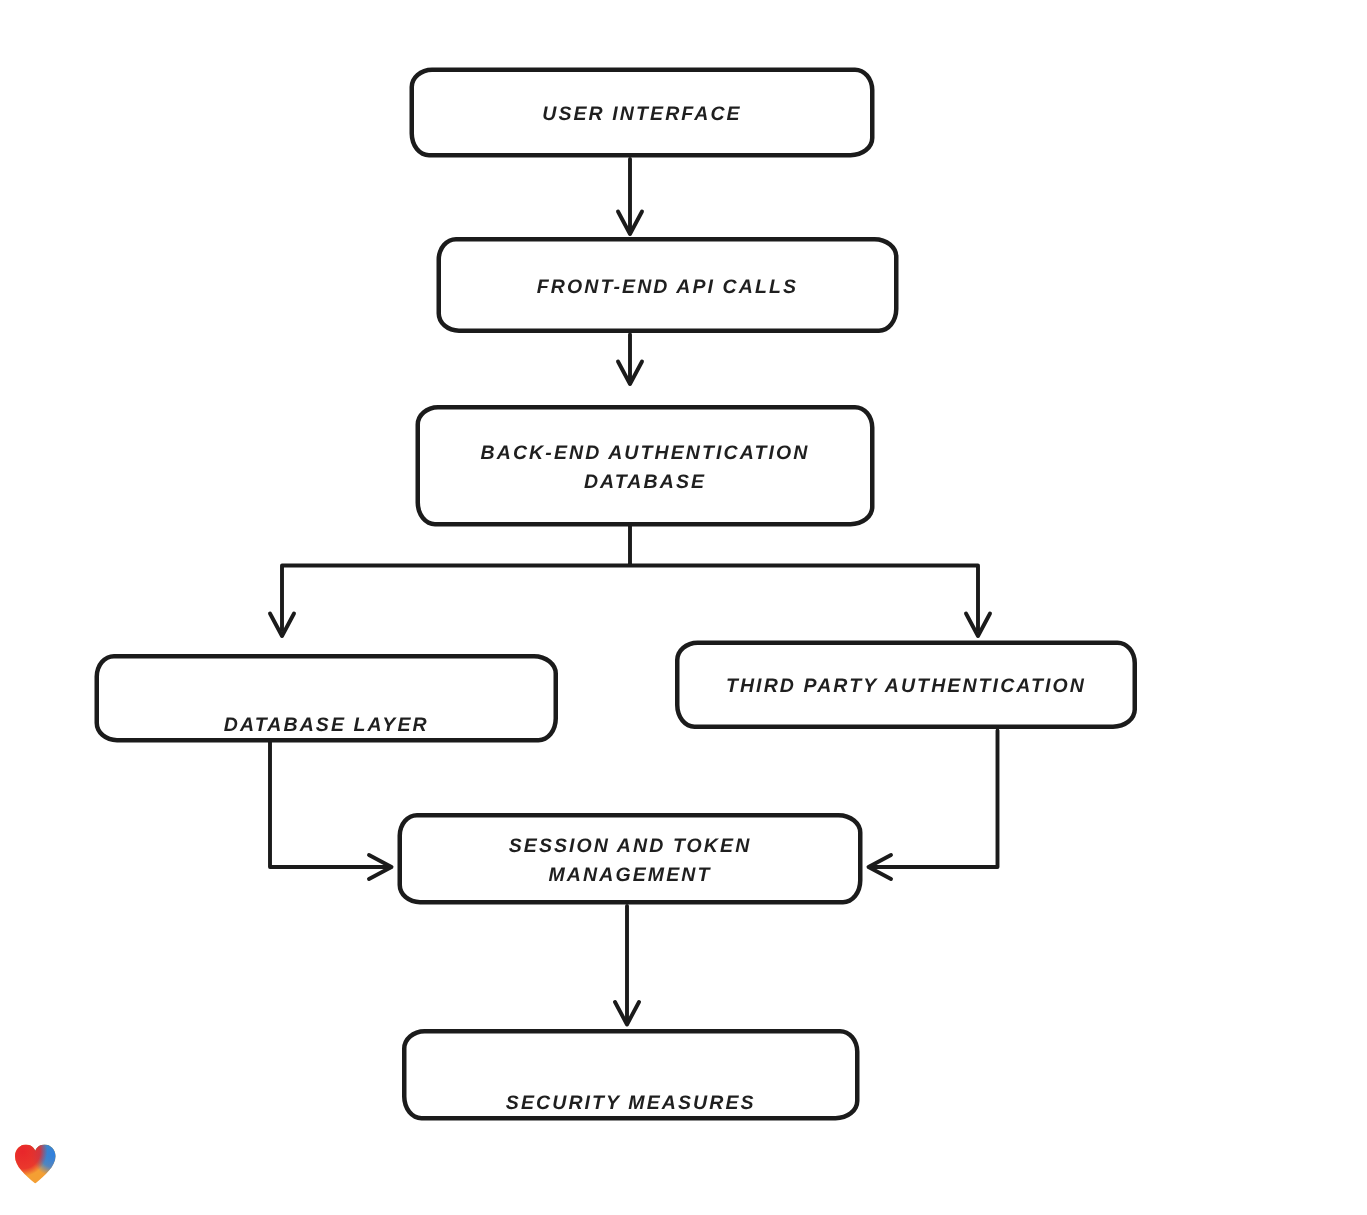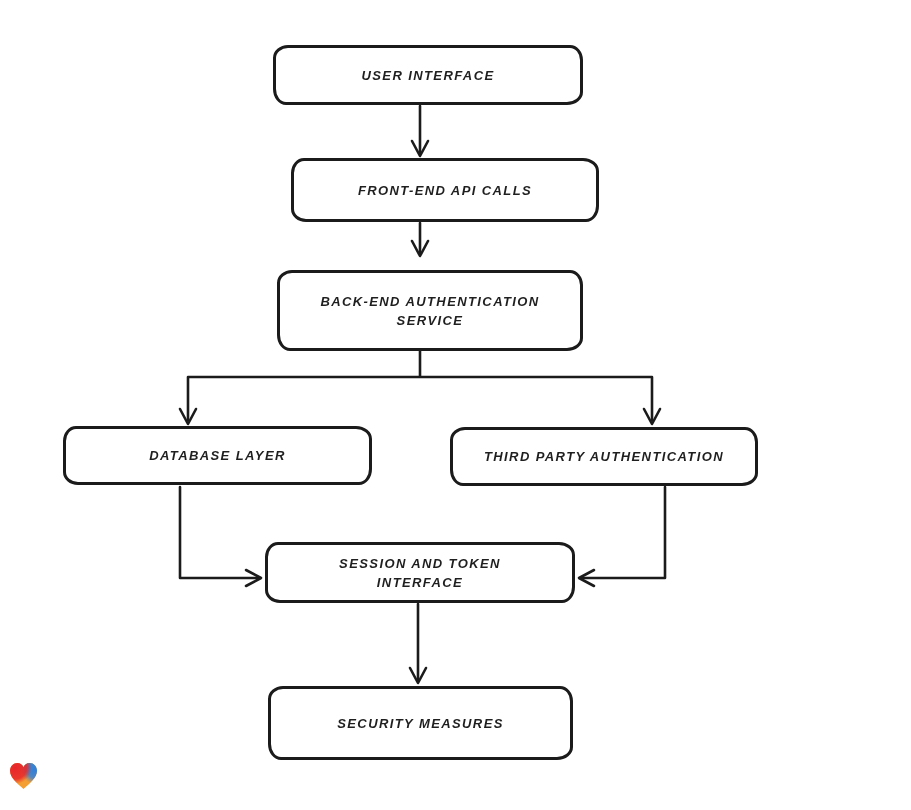--- a/index.html
+++ b/index.html
@@ -42,24 +42,24 @@
     color: #1f1f1f;
     white-space: nowrap;
   }
   
   .r1 { border-radius: 15px 13px 16px 13px / 13px 15px 13px 16px; }
   .r2 { border-radius: 13px 16px 13px 15px / 15px 13px 16px 13px; }
 
   #node-ui        { left: 273px; top:  45px; width: 310px; height: 60px; }
   #node-frontend  { left: 275px; top: 158px; width: 308px; height: 64px; margin-left: 16px; }
   #node-backend   { left: 277px; top: 259px; width: 306px; height: 81px; margin-top: 11px; }
-  #node-database  { left:  63px; top: 426px; width: 309px; height: 59px; }
+  #node-database  { left:  63px; top: 436px; width: 309px; height: 59px; justify-content: flex-end; }
   #node-thirdparty{ left: 450px; top: 427px; width: 308px; height: 59px; text-align: right; }
   #node-session   { left: 265px; top: 542px; width: 310px; height: 61px; }
-  #node-security  { left: 268px; top: 686px; width: 305px; height: 74px; }
+  #node-security  { left: 268px; top: 686px; width: 305px; height: 61px; justify-content: flex-end; }
 
   .logo-heart {
     position: absolute;
     left: 8px;
     top: 761px;
     width: 31px;
     height: 30px;
     z-index: 3;
   }
 </style>
@@ -107,34 +107,34 @@
   <div class="node r1" id="node-ui">
     <span class="line">USER INTERFACE</span>
   </div>
 
   <div class="node r2" id="node-frontend">
     <span class="line">FRONT-END API CALLS</span>
   </div>
 
   <div class="node r1" id="node-backend">
     <span class="line">BACK-END AUTHENTICATION</span>
-    <span class="line">SERVICE</span>
+    <span class="line">DATABASE</span>
   </div>
 
   <div class="node r2" id="node-database">
     <span class="line">DATABASE LAYER</span>
   </div>
 
   <div class="node r1" id="node-thirdparty">
     <span class="line">THIRD PARTY AUTHENTICATION</span>
   </div>
 
   <div class="node r2" id="node-session">
     <span class="line">SESSION AND TOKEN</span>
-    <span class="line">INTERFACE</span>
+    <span class="line">MANAGEMENT</span>
   </div>
 
   <div class="node r1" id="node-security">
     <span class="line">SECURITY MEASURES</span>
   </div>
 
   <svg class="logo-heart" viewBox="0 0 30 30">
     <defs>
       <radialGradient id="gRed" cx="0.22" cy="0.22" r="0.55">
         <stop offset="0%" stop-color="#e8262b"></stop>

